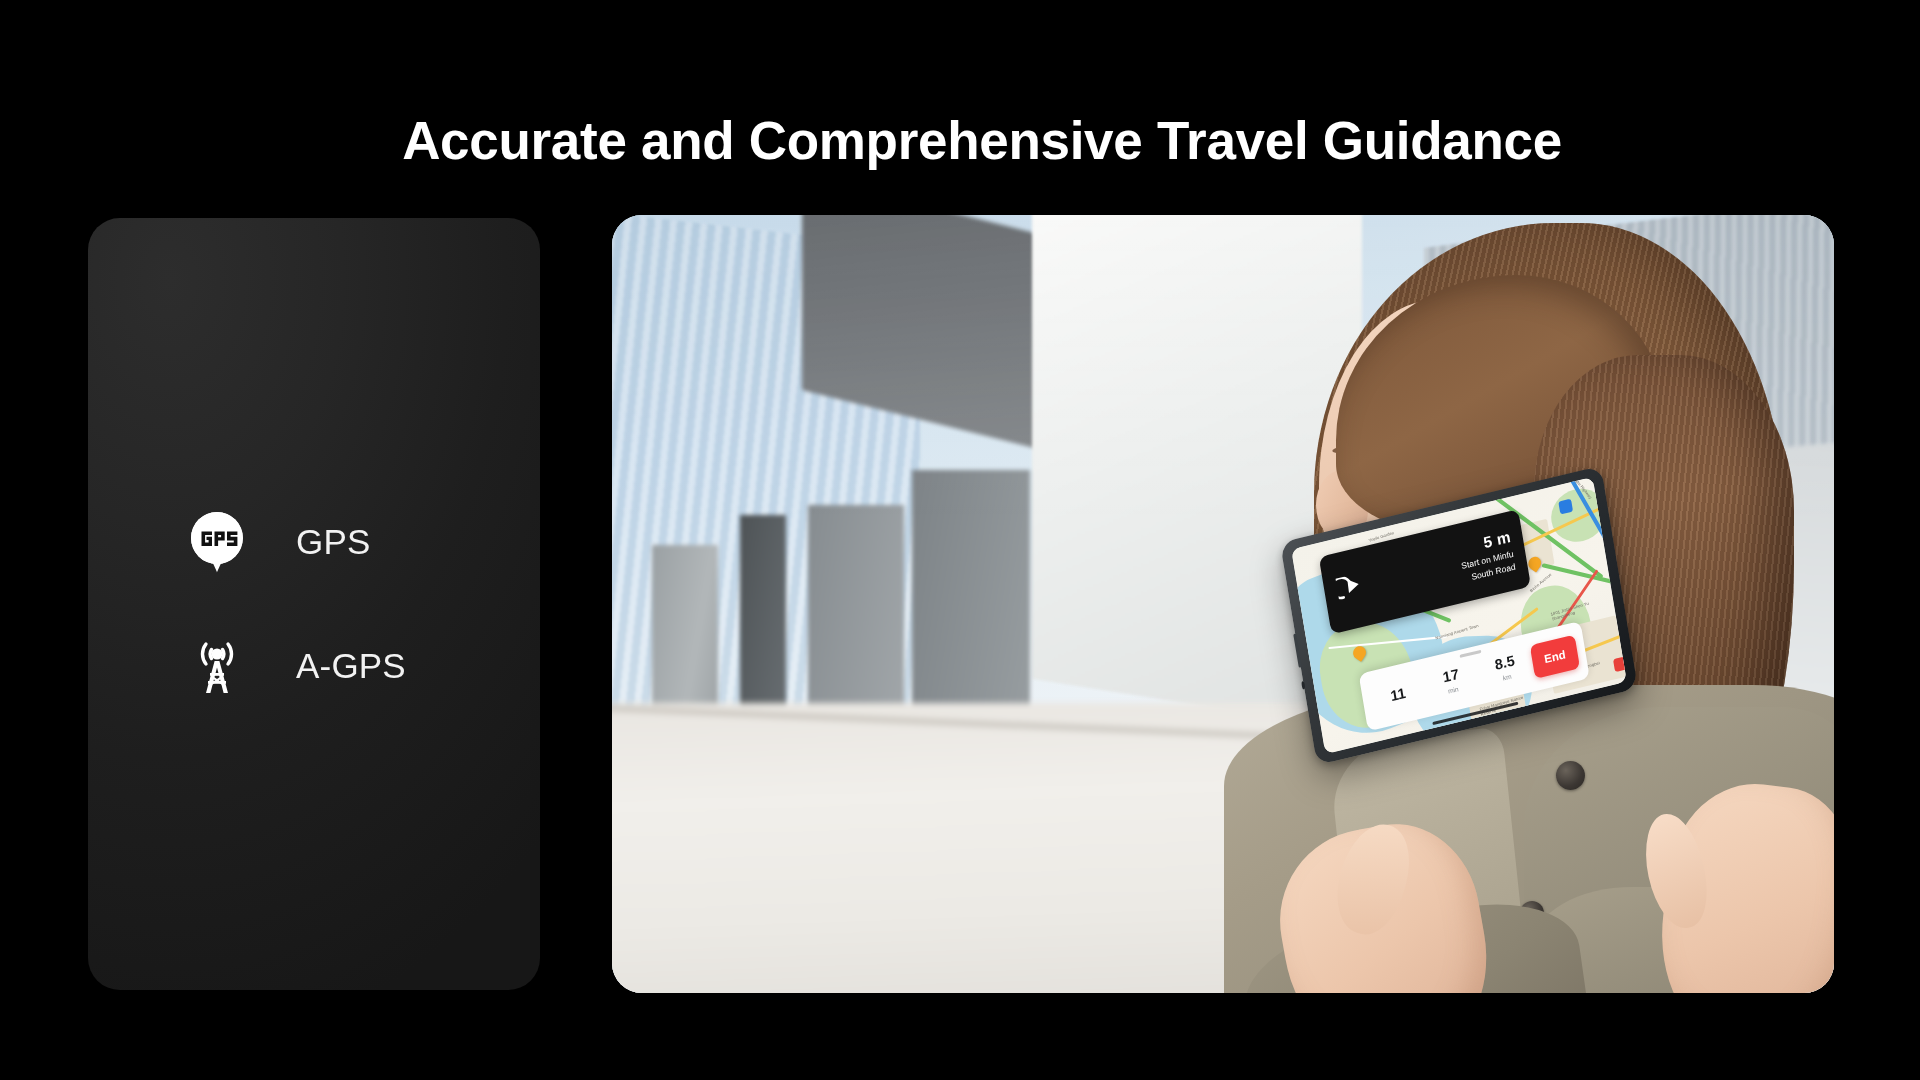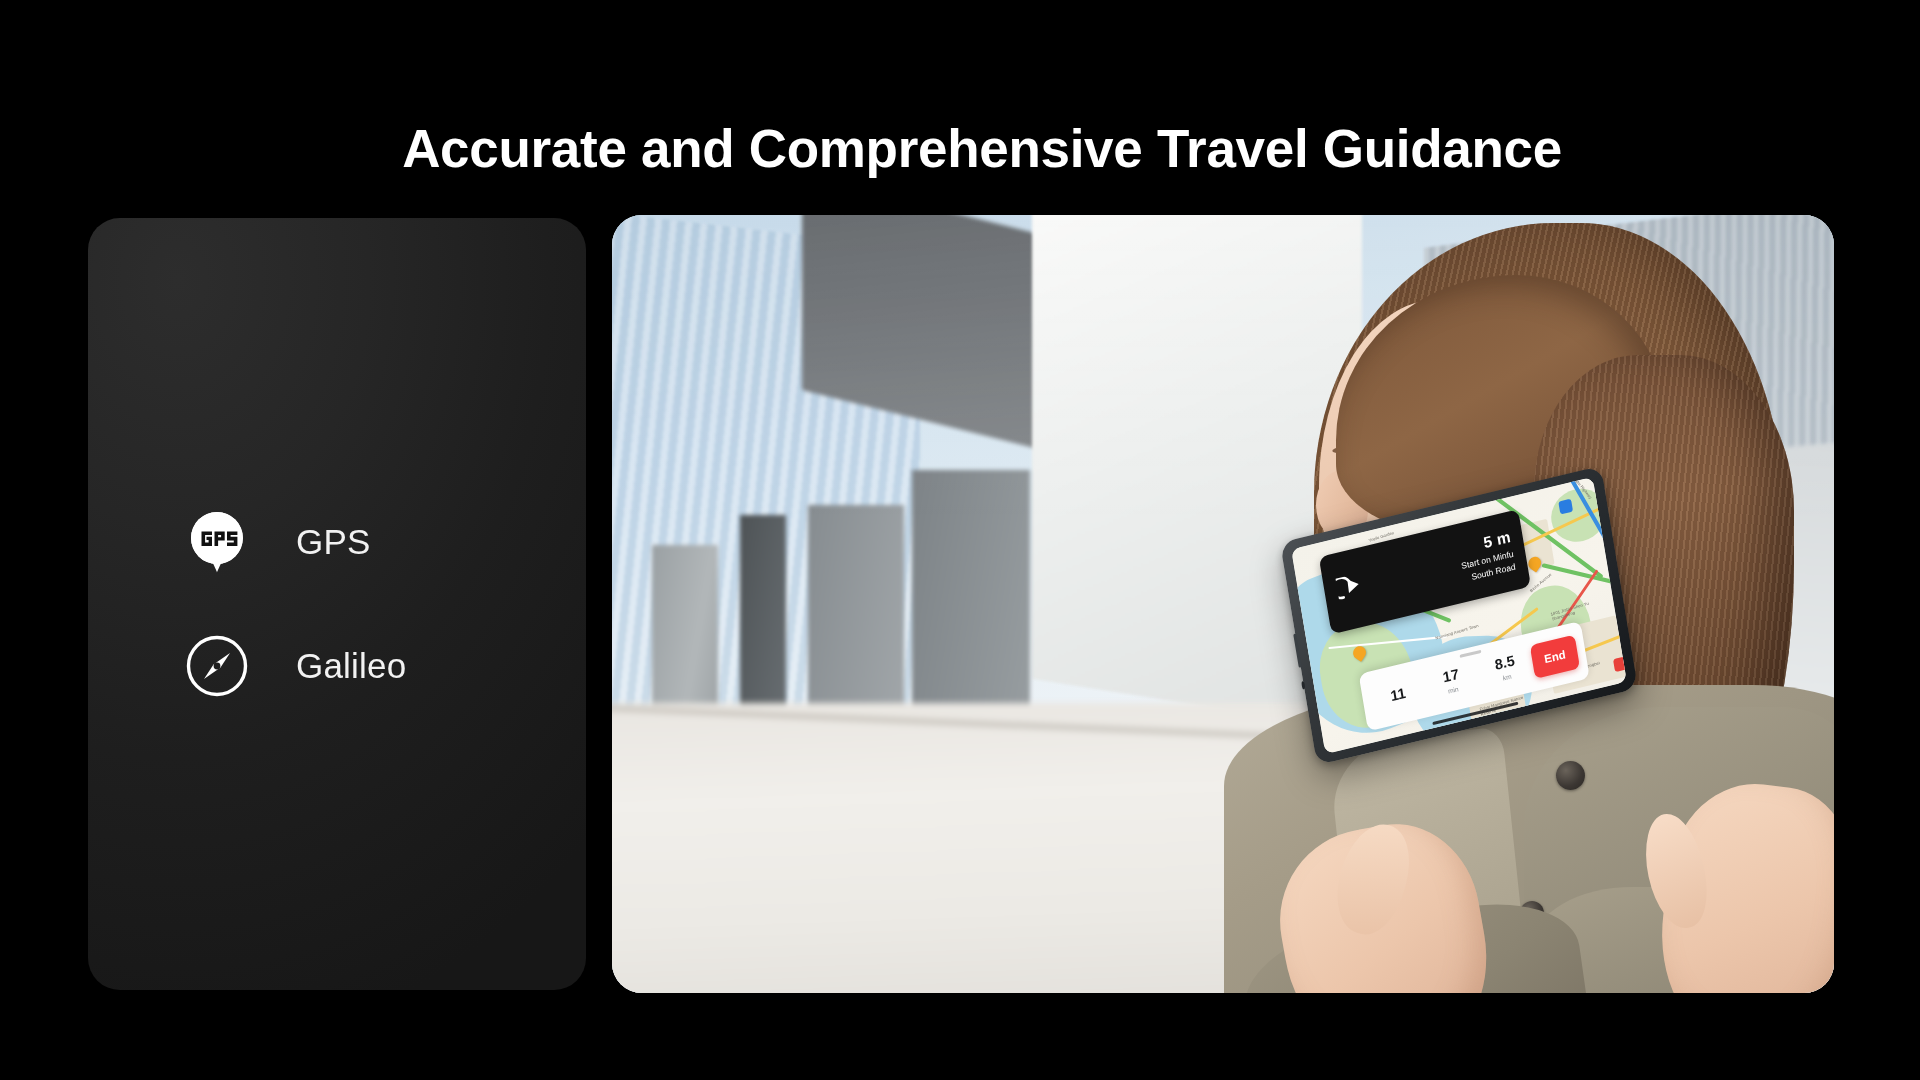--- a/index.html
+++ b/index.html
@@ -13,36 +13,36 @@
 
   #stage {
     position:relative;
     width:1920px; height:1080px;
     background:#000000;
   }
 
   
   #page-title {
     position:absolute;
-    top:120px; left:0; width:1920px;
+    top:112px; left:0; width:1920px;
     text-align:center;
     color:#ffffff;
     font-size:53px;
     font-weight:700;
     letter-spacing:-0.3px;
     line-height:1.1;
     white-space:nowrap;
     padding-left:44px;
   }
 
   
   #feature-card {
     position:absolute;
     left:88px; top:218px;
-    width:498px; height:772px;
+    width:452px; height:772px;
     border-radius:32px;
     background:
       radial-gradient(120% 100% at 18% 8%, #2d2d2d 0%, #262626 32%, #1e1e1e 62%, #171717 100%);
   }
 
   .feature-list {
     position:absolute;
     left:0; top:0; width:100%; height:100%;
     display:flex;
     flex-direction:column;
@@ -571,36 +571,40 @@
               <path d="M28.5 22.5h10.2v9.1h-6.6v5.4h-3.6zm3.6 3.5v2.2h3v-2.2z"></path>
               <path d="M41 22.5h10.4v3.5h-6.8v1.8h6.8v9.2H41v-3.6h6.8v-1.9H41z"></path>
             </g>
           </svg>
         </span>
         <span class="feature-label">GPS</span>
       </div>
 
 
 
+
       <div class="feature-row">
         <span class="feature-icon">
-          <svg width="64" height="64" viewBox="0 0 64 64">
-            <circle cx="32" cy="32" r="28.5" fill="none" stroke="#ffffff" stroke-width="3.4"></circle>
-            <path fill="#ffffff" d="M45 19 L33.5 30.5 L19 45 L30.5 33.5 Z"></path>
-            <path fill="#ffffff" d="M19 45 L30.5 33.5 L45 19 L33.5 30.5 Z" opacity="0"></path>
-            <path fill="#ffffff" d="M44.5 19.5 L34 30 L30 34 L19.5 44.5 L30 34.5 Z"></path>
-            <path fill="#ffffff" d="M44.5 19.5 L33.8 31.2 L22 36 Z" opacity="0"></path>
-            <path fill="#ffffff" d="M45 19 C38 26 34 30 33 31 C32 32 28 36 19 45 C26 38 30 34 31 33 C32 32 36 28 45 19 Z"></path>
-            <path fill="#ffffff" d="M45 19 L35.5 33.5 L19 45 L28.5 30.5 Z"></path>
-            <circle cx="32" cy="32" r="3.4" fill="#1d1d1d"></circle>
+          <svg width="64" height="62" viewBox="0 0 64 62">
+            <g fill="none" stroke="#ffffff" stroke-width="3.4" stroke-linecap="round">
+              <path d="M21 9 A16 16 0 0 0 21 29"></path>
+              <path d="M43 9 A16 16 0 0 1 43 29"></path>
+              <path d="M26.5 14.5 A8.5 8.5 0 0 0 26.5 23.5"></path>
+              <path d="M37.5 14.5 A8.5 8.5 0 0 1 37.5 23.5"></path>
+            </g>
+            <circle cx="32" cy="19" r="5.6" fill="#ffffff"></circle>
+            <path fill="#ffffff" d="M29.6 26 h4.8 l8.6 32 h-4.4 l-6.6 -25.5 -6.6 25.5 h-4.4 z"></path>
+            <rect x="25" y="38" width="14" height="2.8" fill="#ffffff"></rect>
+            <rect x="23" y="46" width="18" height="2.8" fill="#ffffff"></rect>
+            <path fill="#ffffff" d="M26 40 L38 48 v2.6 L26 42.6 z"></path>
+            <path fill="#ffffff" d="M38 40 L26 48 v2.6 L38 42.6 z"></path>
           </svg>
         </span>
-        <span class="feature-label">Galileo</span>
+        <span class="feature-label">A-GPS</span>
       </div>
-
 
     </div>
   </div>
 
   <div id="photo-card">
 
     <div class="ph-sky"></div>
     <div class="ph-bldg-glass"></div>
     <div class="ph-soffit"></div>
     <div class="ph-slab"></div>

